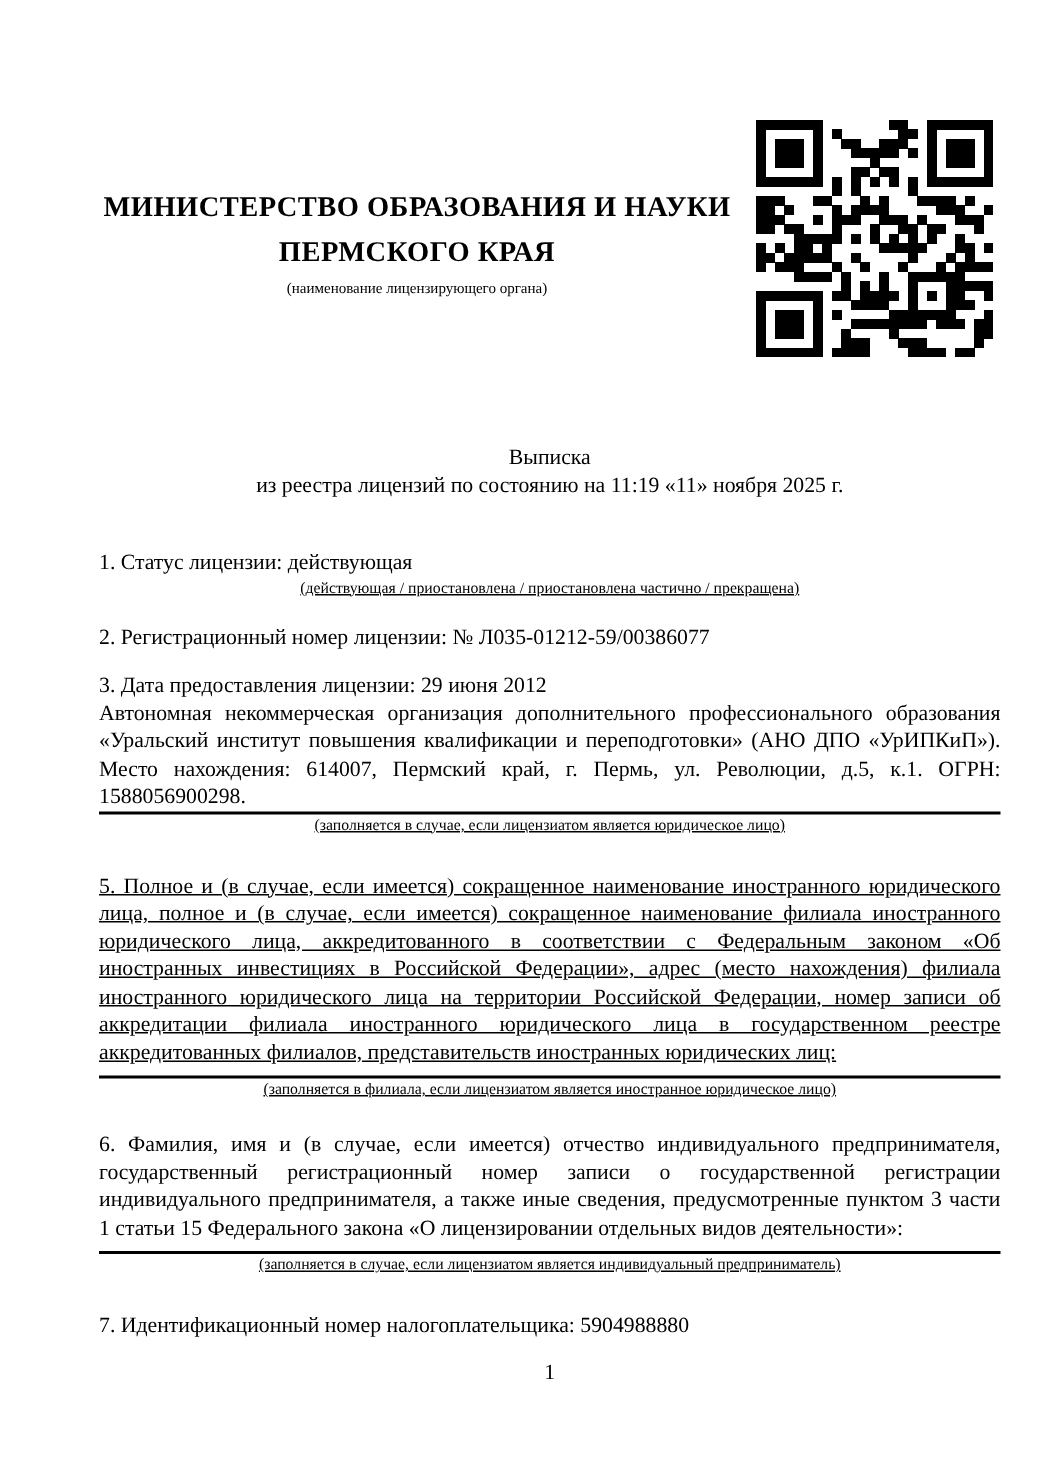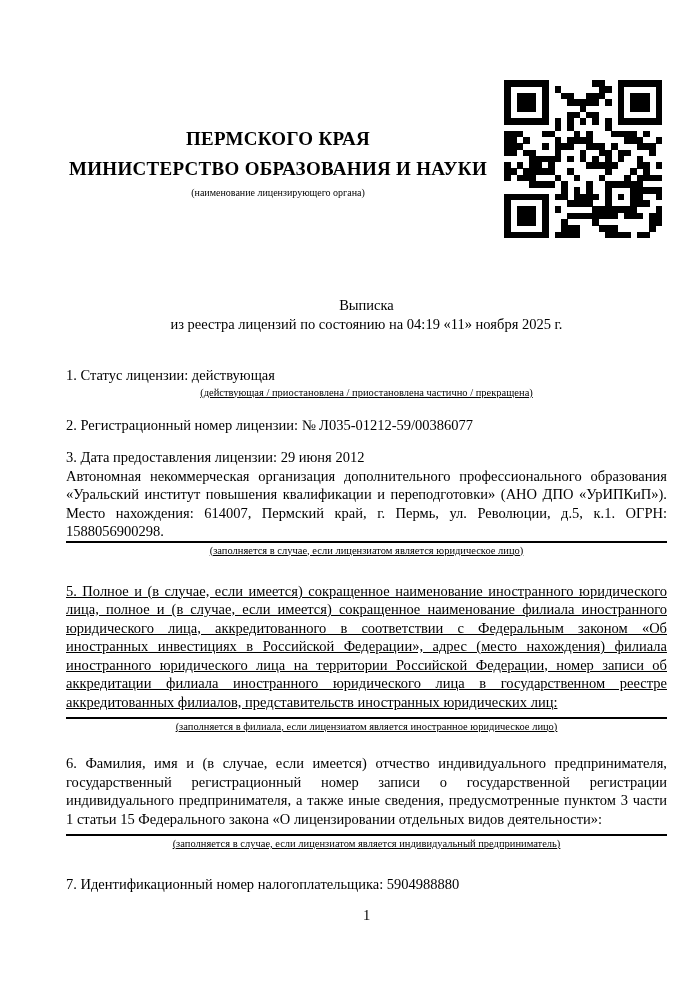--- a/index.html
+++ b/index.html
@@ -376,28 +376,28 @@
         <rect x="16" y="24" width="1.05" height="1.05"></rect>
         <rect x="17" y="24" width="1.05" height="1.05"></rect>
         <rect x="18" y="24" width="1.05" height="1.05"></rect>
         <rect x="19" y="24" width="1.05" height="1.05"></rect>
         <rect x="21" y="24" width="1.05" height="1.05"></rect>
         <rect x="22" y="24" width="1.05" height="1.05"></rect>
       </svg>
   </div>
 
   <div class="header">
+    <div>МИНИСТЕРСТВО ОБРАЗОВАНИЯ И НАУКИ</div>
     <div>ПЕРМСКОГО КРАЯ</div>
-    <div>МИНИСТЕРСТВО ОБРАЗОВАНИЯ И НАУКИ</div>
     <div class="header-caption">(наименование лицензирующего органа)</div>
   </div>
 
   <div class="doc-title">
     <div>Выписка</div>
-    <div>из реестра лицензий по состоянию на 04:19 «11» ноября 2025 г.</div>
+    <div>из реестра лицензий по состоянию на 11:19 «11» ноября 2025 г.</div>
   </div>
 
   <p class="para mt-i1">1. Статус лицензии: действующая</p>
   <p class="cap">(действующая / приостановлена / приостановлена частично / прекращена)</p>
 
   <p class="para mt-i2">2. Регистрационный номер лицензии: № Л035-01212-59/00386077</p>
 
   <p class="para mt-i3">3. Дата предоставления лицензии: 29 июня 2012</p>
 
   <p class="para">Автономная некоммерческая организация дополнительного профессионального образования «Уральский институт повышения квалификации и переподготовки» (АНО ДПО «УрИПКиП»). Место нахождения: 614007, Пермский край, г. Пермь, ул. Революции, д.5, к.1. ОГРН: 1588056900298.</p>

